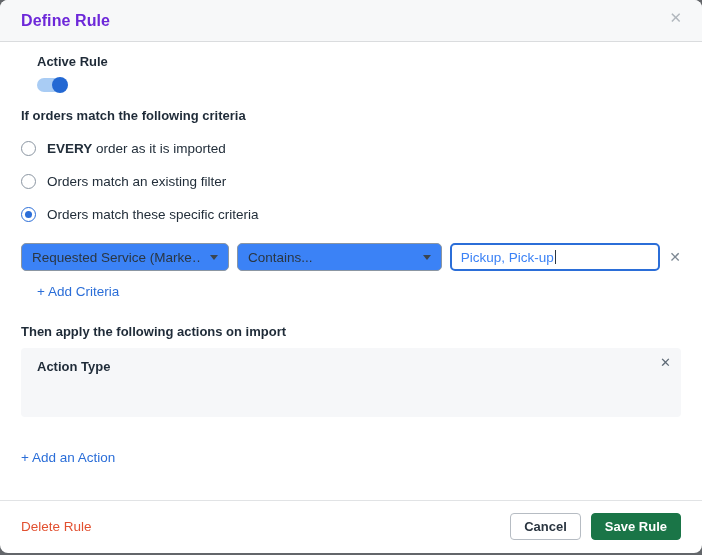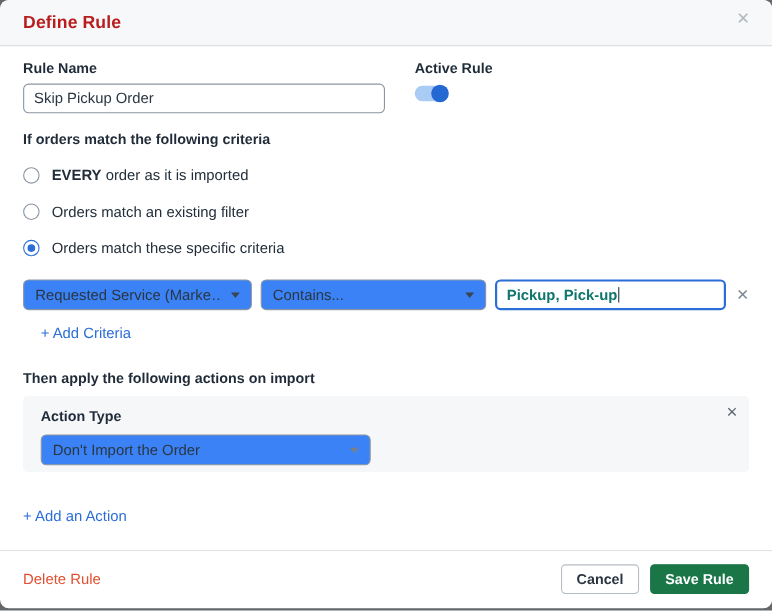--- a/index.html
+++ b/index.html
@@ -20,21 +20,21 @@
   }
   
   .modal-header {
     height:42px;
     background:#f7f8f9;
     border-bottom:1px solid #dadcde;
     display:flex; align-items:center;
     padding:0 21px;
     position:relative;
   }
-  .modal-title { font-size:16px; font-weight:700; color:#b91c1c; letter-spacing:.1px; }
+  .modal-title { font-size:16px; font-weight:700; color:#6d28d9; letter-spacing:.1px; }
   .header-close {
     position:absolute; right:20px; top:10px;
     font-size:15px; color:#b2b8be; cursor:pointer; line-height:1;
   }
   
   .modal-body { padding:0 21px; }
   .field-label { font-size:13px; font-weight:700; color:#1f2b38; }
   .top-row { display:flex; margin-top:12px; }
   .name-col { width:340px; }
   .name-col .field-label { margin-bottom:7px; }
@@ -87,21 +87,21 @@
   .caret {
     width:0; height:0; flex:none; margin-left:8px;
     border-left:4px solid transparent; border-right:4px solid transparent;
     border-top:5px solid #3a4550;
   }
   .caret.gray { border-top-color:#76808a; }
   .value-input {
     width:213px; height:28px;
     border:2px solid var(--accent,#2b6ed8); border-radius:5px;
     display:flex; align-items:center; padding:0 9px;
-    font-size:13.5px; color:#0f766e; background:#fff;font-weight:bold;
+    font-size:13.5px; color:#3b82f6; background:#fff;
   }
   .text-cursor { display:inline-block; width:1px; height:14px; background:#2a3642; margin-left:1px; }
   .row-remove { font-size:14px; color:#7d8893; margin-left:9px; cursor:pointer; line-height:1; }
   .add-link {
     display:inline-block; margin-top:13px; margin-left:16px;
     font-size:13.5px; color:var(--accent,#2b6ed8); cursor:pointer;
   }
   .actions-heading { margin-top:24px; }
   
   .action-card {
@@ -139,24 +139,20 @@
 <div class="modal">
 
   <div class="modal-header">
     <div class="modal-title">Define Rule</div>
     <div class="header-close">✕</div>
   </div>
 
   <div class="modal-body">
 
     <div class="top-row">
-      <div class="name-col">
-        <div class="field-label">Rule Name</div>
-        <input class="text-input" type="text" value="Skip Pickup Order" style="">
-      </div>
       <div class="active-col">
         <div class="field-label">Active Rule</div>
         <div class="toggle">
           <div class="toggle-knob"></div>
         </div>
       </div>
     </div>
 
     <div class="section-heading">If orders match the following criteria</div>
 
@@ -191,24 +187,20 @@
       <div class="row-remove">✕</div>
     </div>
 
     <div class="add-link">+ Add Criteria</div>
 
     <div class="section-heading actions-heading">Then apply the following actions on import</div>
 
     <div class="action-card">
       <div class="card-close">✕</div>
       <div class="field-label">Action Type</div>
-      <div class="select-box action-select">
-        <span class="select-text">Don't Import the Order</span>
-        <span class="caret gray"></span>
-      </div>
     </div>
 
     <div class="add-link add-action-link">+ Add an Action</div>
 
   </div>
 
   <div class="modal-footer">
     <div class="delete-link">Delete Rule</div>
     <div class="footer-buttons">
       <button class="btn btn-cancel">Cancel</button>

